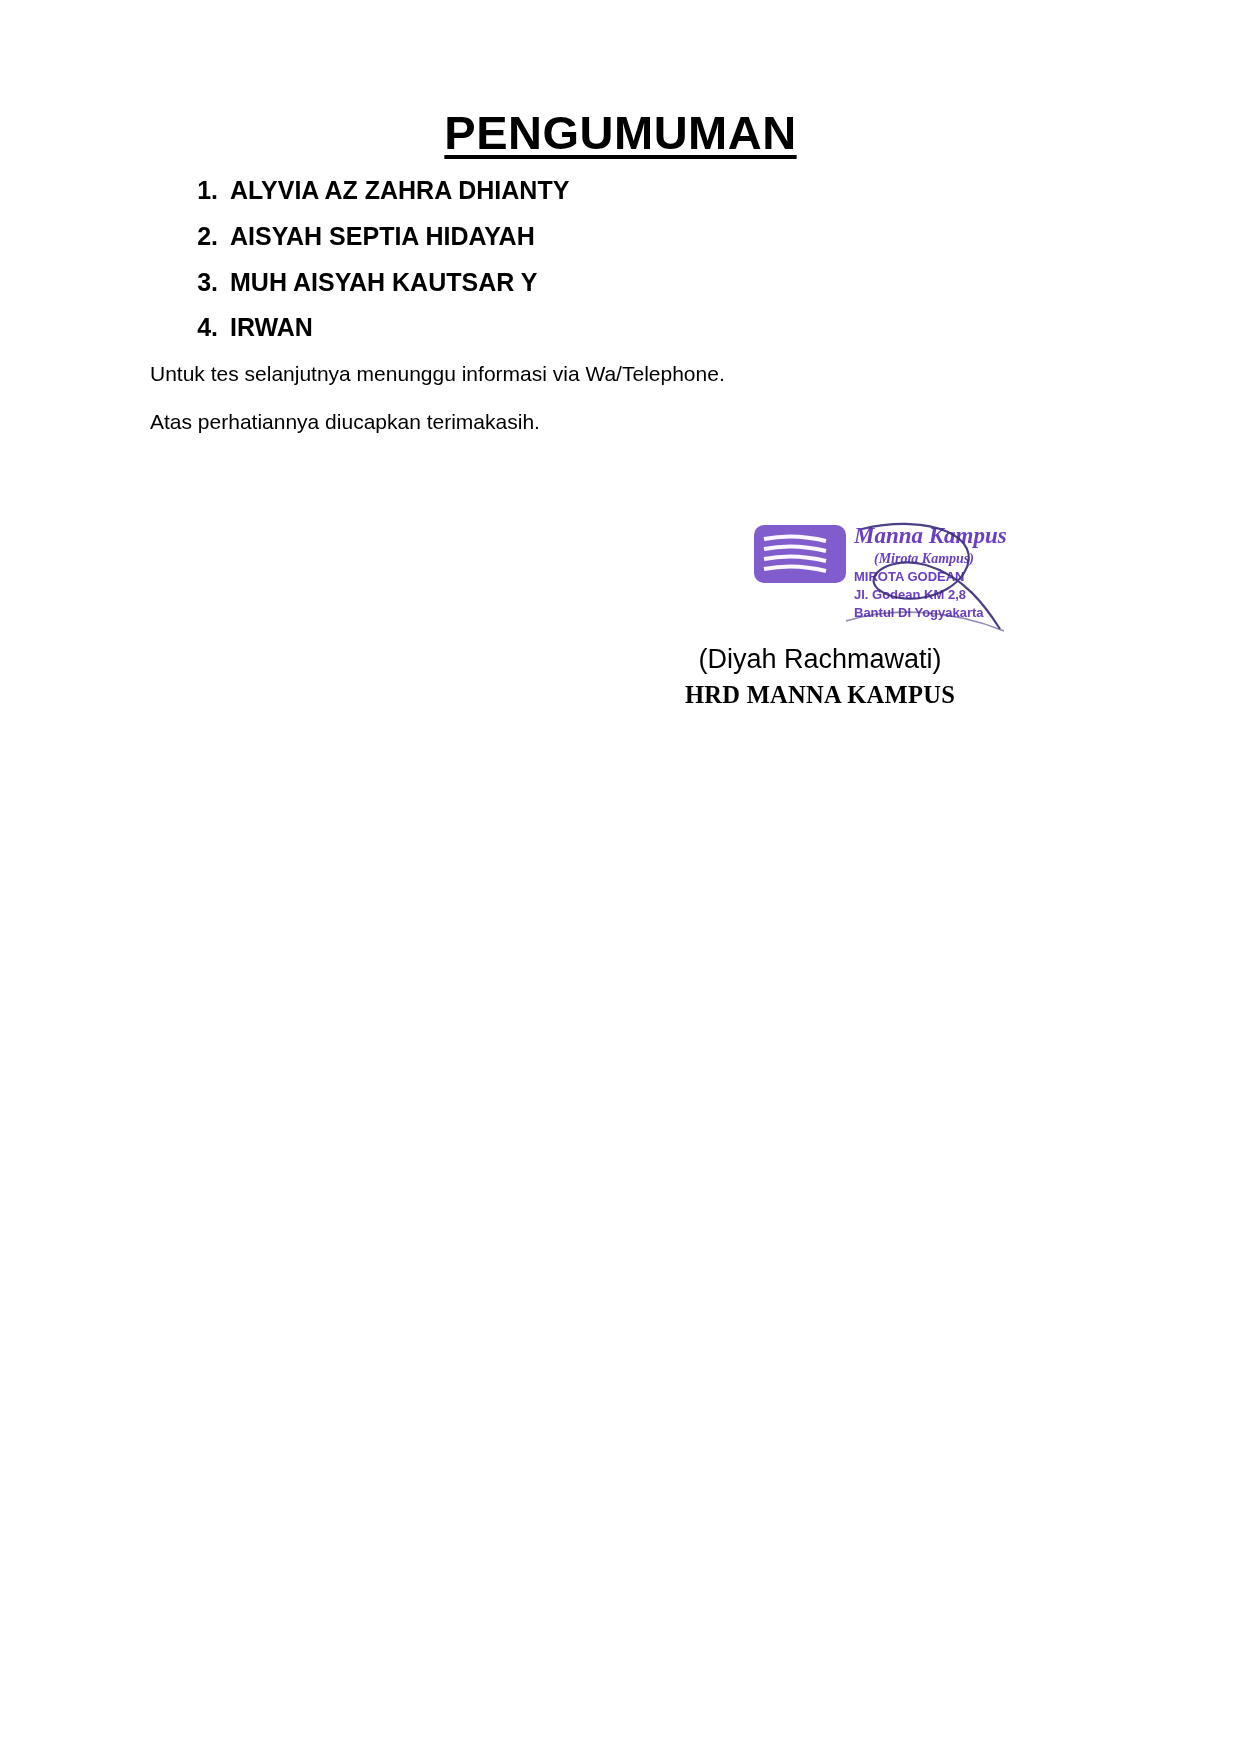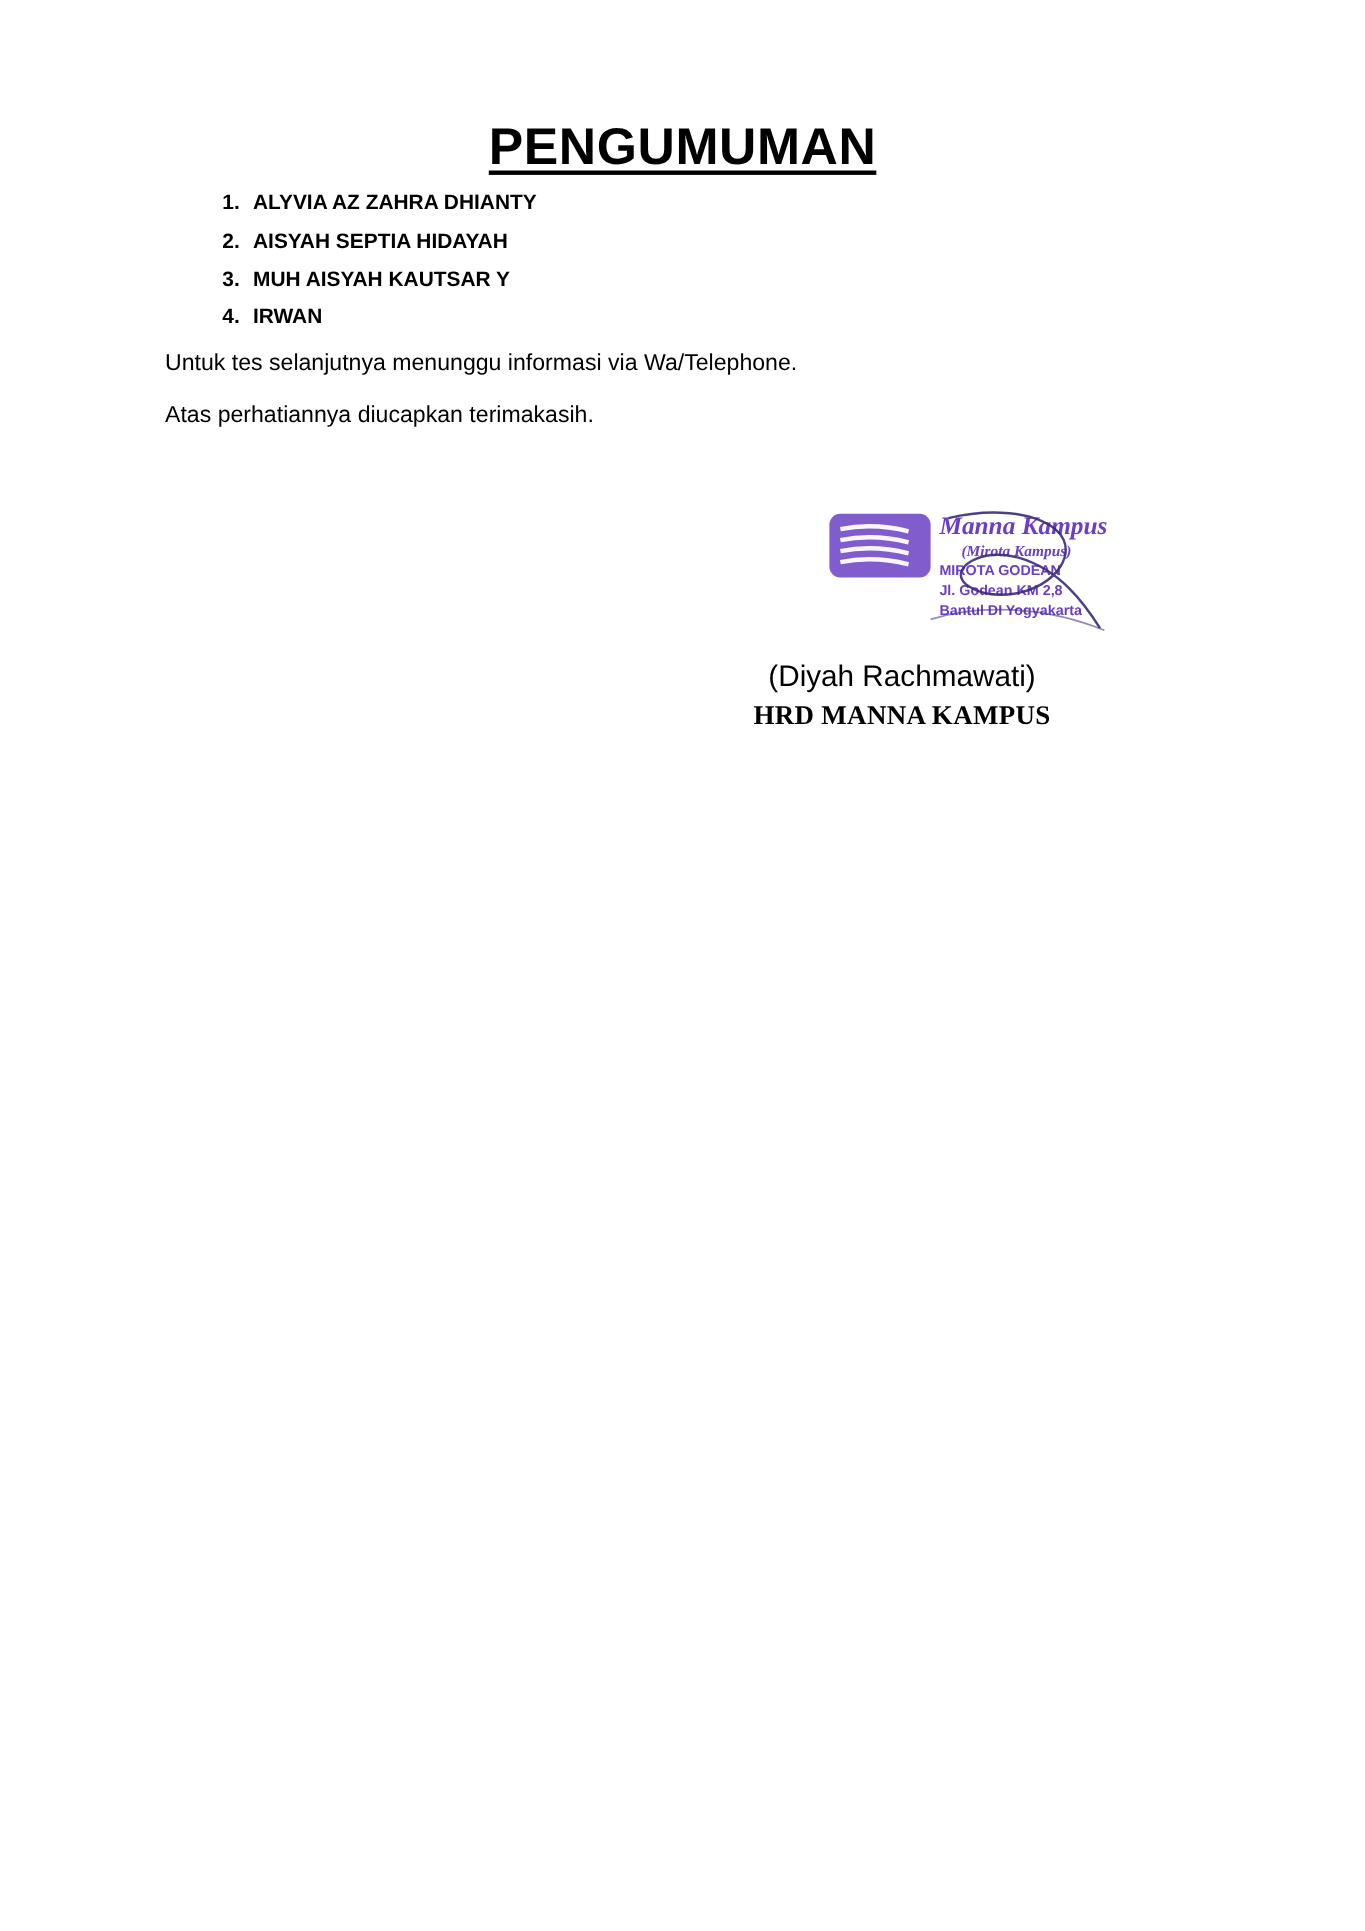--- a/index.html
+++ b/index.html
@@ -45,21 +45,21 @@
     font-weight: bold;
   }
   .names {
     margin: 8px 0 0 0;
     padding-left: 38px;
     list-style: none;
     counter-reset: nm;
   }
   .names li {
     counter-increment: nm;
-    font-size: 19px;
+    font-size: 25px;
     font-weight: bold;
     line-height: 1.83;
     position: relative;
     padding-left: 42px;
   }
   .names li::before {
     content: counter(nm) ".";
     position: absolute;
     left: 0;
     width: 30px;
@@ -81,21 +81,21 @@
     padding-right: 22px;
   }
   .sign-block {
     margin-top: 10px;
     position: relative;
     height: 260px;
   }
   .stamp {
     position: absolute;
     left: 600px;
-    top: 48px;
+    top: 62px;
     width: 300px;
     height: 120px;
   }
   .stamp svg {
     display: block;
   }
   .signer-name {
     position: absolute;
     left: 430px;
     top: 195px;

